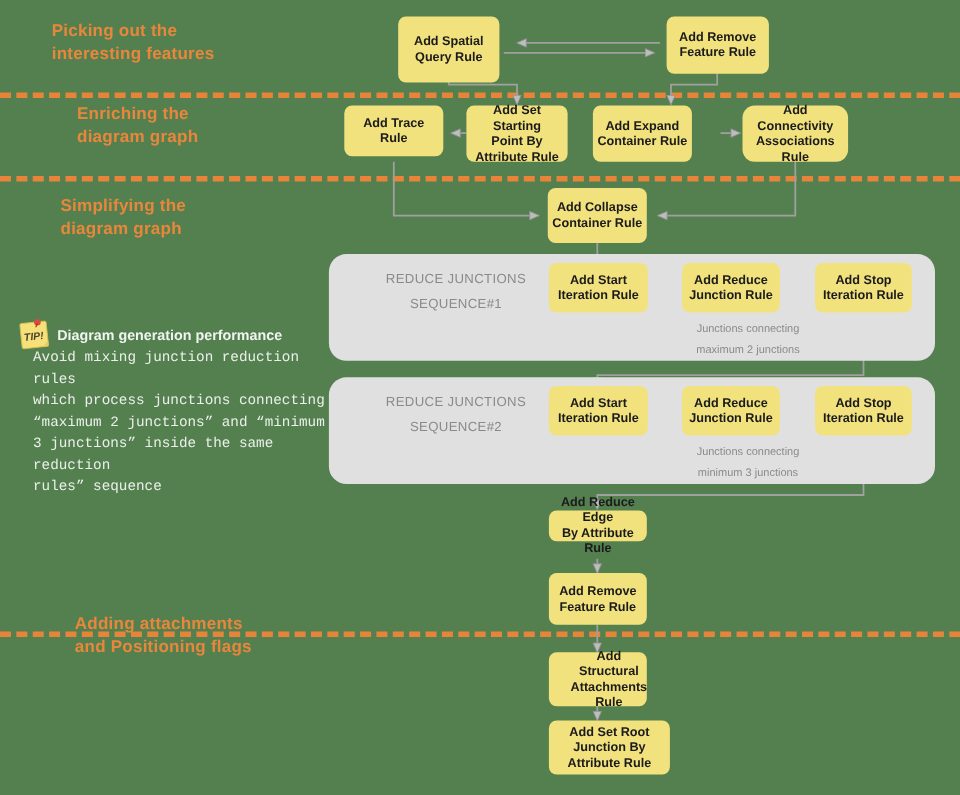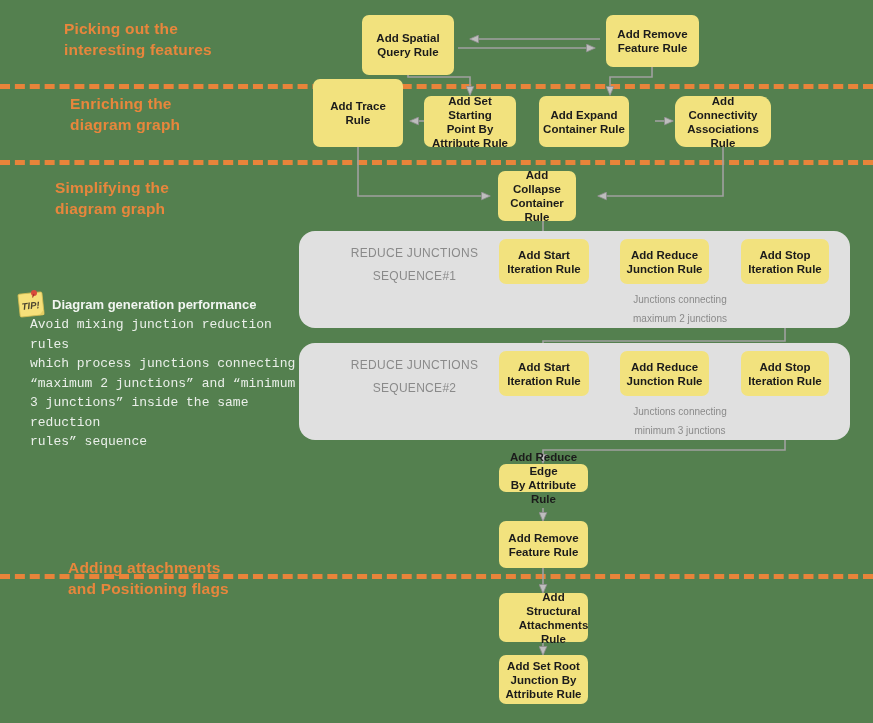--- a/index.html
+++ b/index.html
@@ -133,21 +133,21 @@
 </style>
 </head>
 <body>
 
 <div id="stage">
 
   <div class="separator" style="top:84px;"></div>
   <div class="separator" style="top:160px;"></div>
   <div class="separator" style="top:574px;"></div>
 
-  <div class="section-header" style="left:47px; top:18px; width:230px;margin-left:17px;">Picking out the
+  <div class="section-header" style="left:47px; top:18px; width:230px;">Picking out the
 interesting features</div>
 
   <div class="section-header" style="left:70px; top:93px; width:210px;">Enriching the
 diagram graph</div>
 
   <div class="section-header" style="left:55px; top:177px; width:220px;">Simplifying the
 diagram graph</div>
 
   <div class="section-header" style="left:56px; top:557px; width:230px;margin-left:12px;">Adding attachments
 and Positioning flags</div>
@@ -223,35 +223,35 @@
 SEQUENCE#2</div>
   <div class="seq-note" style="left:600px; top:402px; width:160px;">Junctions connecting
 minimum 3 junctions</div>
 
   <div class="rule-box" style="left:362px; top:15px; width:92px; height:60px;">Add Spatial
 Query Rule</div>
 
   <div class="rule-box" style="left:606px; top:15px; width:93px; height:52px;">Add Remove
 Feature Rule</div>
 
-  <div class="rule-box" style="left:313px; top:79px; width:90px; height:68px;">Add Trace
+  <div class="rule-box" style="left:313px; top:96px; width:90px; height:46px;">Add Trace
 Rule</div>
 
   <div class="rule-box" style="left:424px; top:96px; width:92px; height:51px;">Add Set  Starting
 Point By
 Attribute Rule</div>
 
   <div class="rule-box" style="left:539px; top:96px; width:90px; height:51px;">Add Expand
 Container Rule</div>
 
   <div class="rule-box" style="left:675px; top:96px; width:96px; height:51px;border-radius:11px;">Add Connectivity
 Associations
 Rule</div>
 
-  <div class="rule-box" style="left:498px; top:171px; width:78px; height:50px;">Add Collapse
+  <div class="rule-box" style="left:498px; top:171px; width:90px; height:50px;">Add Collapse
 Container Rule</div>
 
   <div class="rule-box" style="left:499px; top:239px; width:90px; height:45px;">Add Start
 Iteration Rule</div>
 
   <div class="rule-box" style="left:620px; top:239px; width:89px; height:45px;">Add Reduce
 Junction Rule</div>
 
   <div class="rule-box" style="left:741px; top:239px; width:88px; height:45px;">Add Stop
 Iteration Rule</div>
@@ -269,21 +269,21 @@
 By Attribute
 Rule</div>
 
   <div class="rule-box" style="left:499px; top:521px; width:89px; height:47px;">Add Remove
 Feature Rule</div>
 
   <div class="rule-box" style="left:499px; top:593px; width:89px; height:49px;padding-left:24px;">Add Structural
 Attachments
 Rule</div>
 
-  <div class="rule-box" style="left:499px; top:655px; width:89px; height:49px;">Add Set Root
+  <div class="rule-box" style="left:499px; top:655px; width:110px; height:49px;">Add Set Root
 Junction By
 Attribute Rule</div>
 
   <div class="tip-block" style="left:14px; top:288px; width:290px; height:120px;">
 
     <svg class="tip-icon" viewBox="0 0 34 32" xmlns="http://www.w3.org/2000/svg">
       <g transform="rotate(-6 17 16)">
         <rect x="5" y="5" width="24" height="23" rx="1.5" fill="#f6e07a" stroke="#d6bd52" stroke-width="0.8"></rect>
         <path d="M24,28 L29,28 L29,23 Z" fill="#e3cd63"></path>
         <text x="16.5" y="21" font-family="'Liberation Sans', sans-serif" font-size="9.5" font-weight="bold" font-style="italic" fill="#4a4330" text-anchor="middle">TIP!</text>

